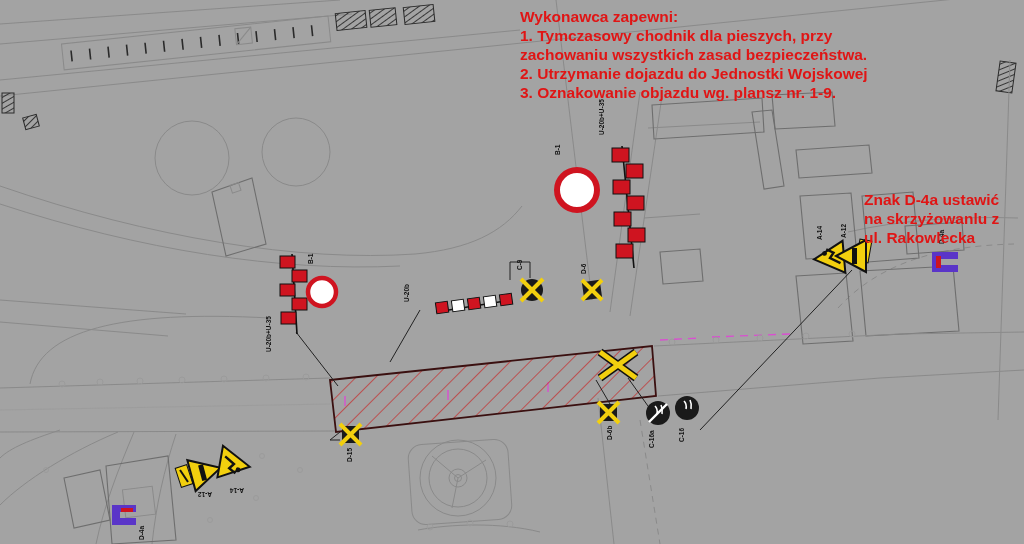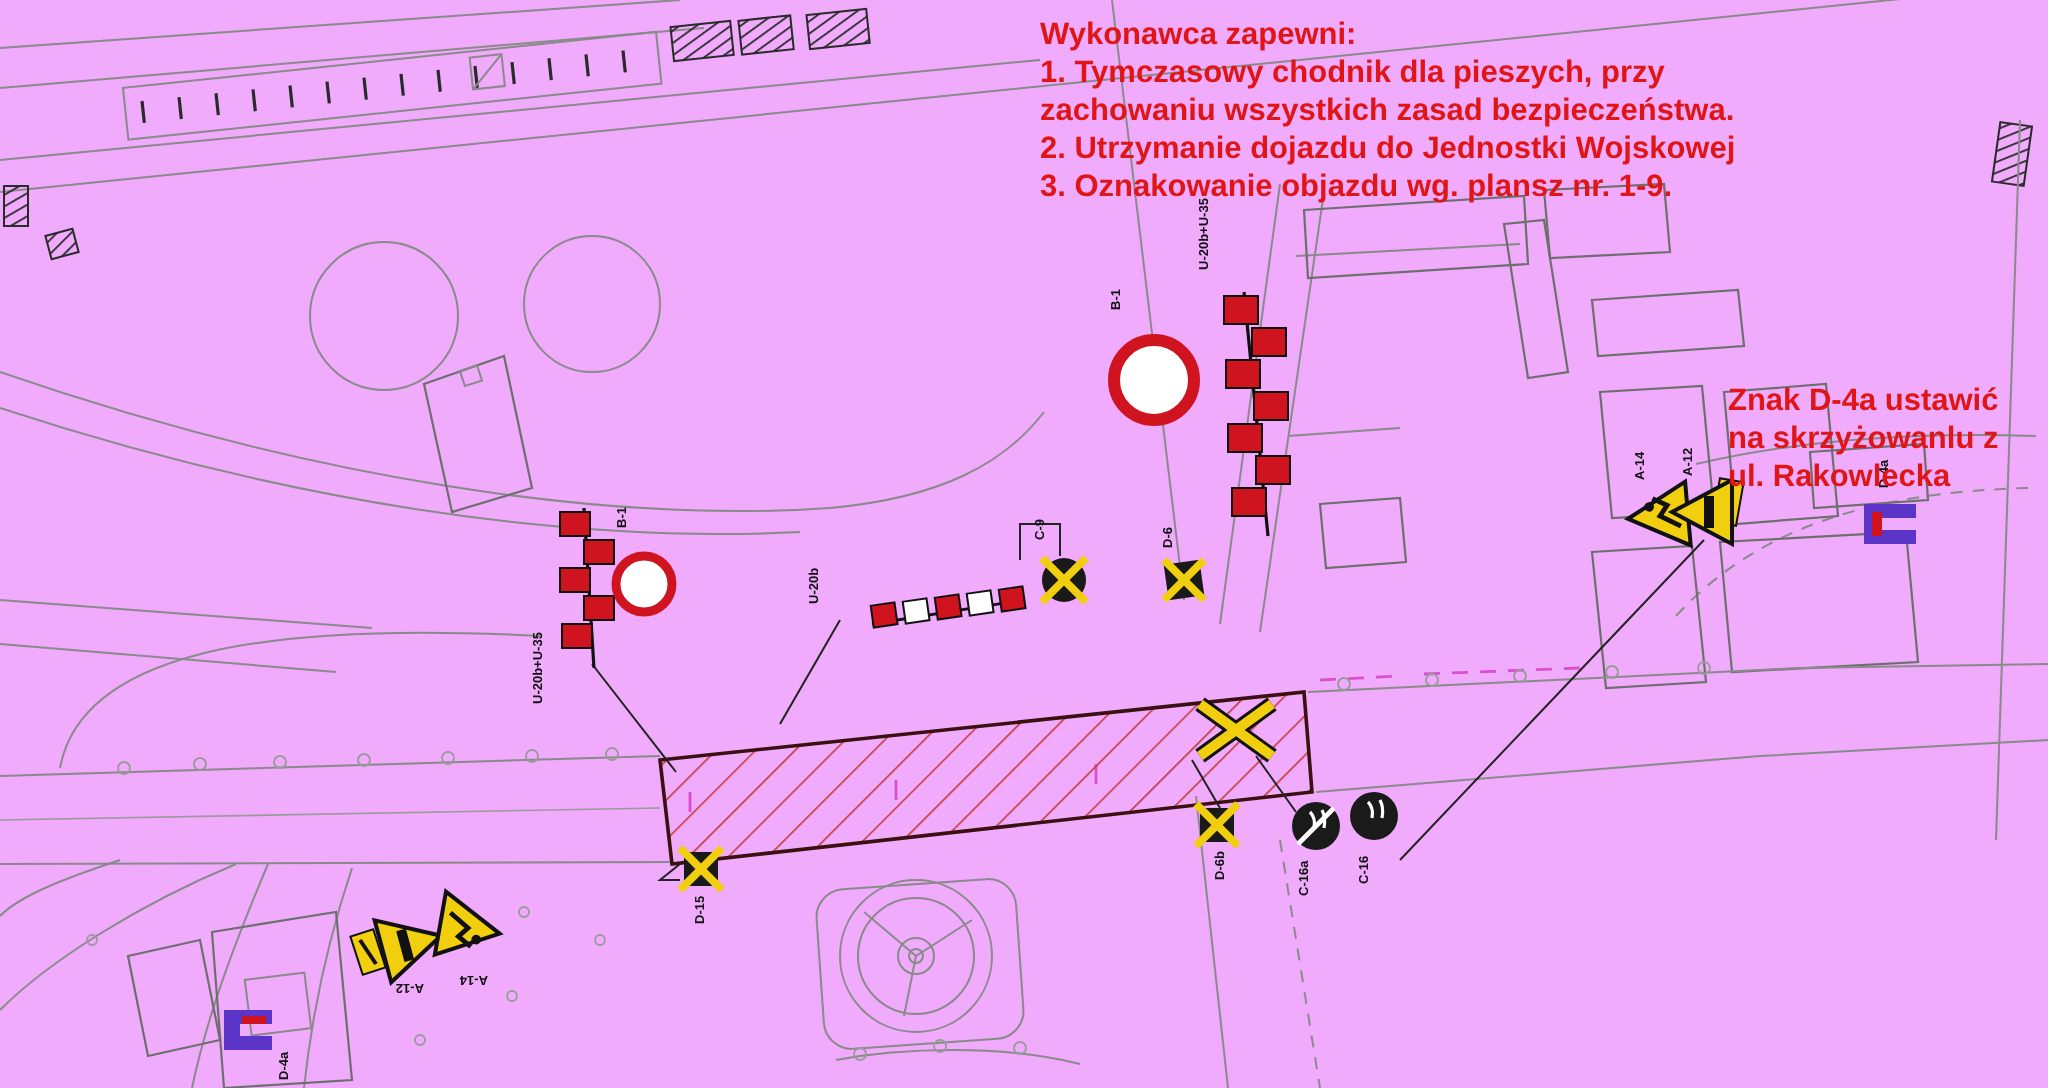--- a/index.html
+++ b/index.html
@@ -1,16 +1,16 @@
 <!DOCTYPE html>
 <html><head>
 <meta charset="utf-8">
 <style>
   html,body{margin:0;padding:0;background:#ffffff;}
-  .stage{position:relative;width:1024px;height:544px;background:#f0abfc;overflow:hidden;
+  .stage{position:relative;width:1024px;height:544px;background:#a3a3a3;overflow:hidden;
          font-family:"Liberation Sans", sans-serif;text-decoration:underline;}
   svg text{font-family:"Liberation Sans", sans-serif;}
   .thin  {stroke:#8a8a8a;stroke-width:1;fill:none;}
   .thin2 {stroke:#9a9a9a;stroke-width:0.8;fill:none;}
   .dash  {stroke:#8a8a8a;stroke-width:1;fill:none;stroke-dasharray:6 5;}
   .leader{stroke:#222;stroke-width:1;fill:none;}
   .bld   {stroke:#6e6e6e;stroke-width:1.1;fill:none;}
   .note  {font-weight:bold;font-size:15.5px;}
   .lbl   {font-size:6.5px;font-weight:bold;fill:#111;}
   .tree  {stroke:#9a9a9a;stroke-width:0.9;fill:none;}

